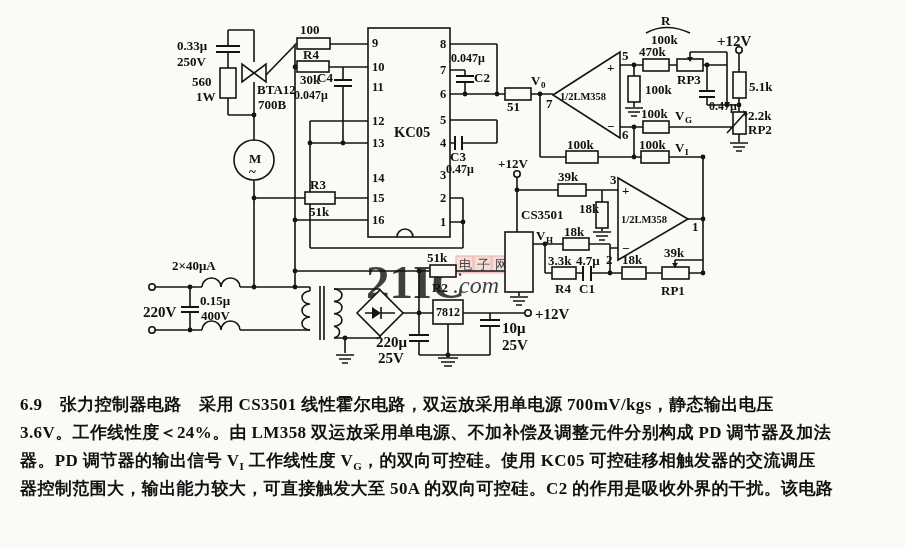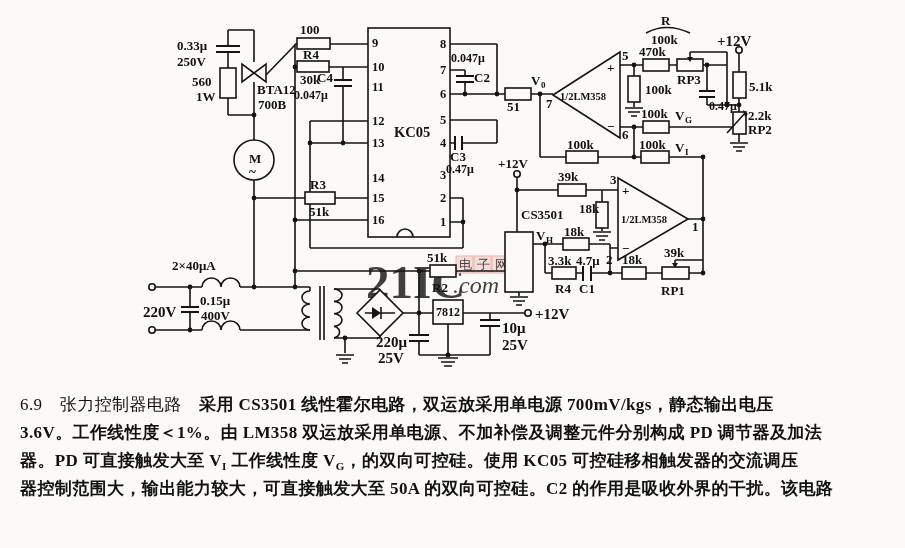--- a/index.html
+++ b/index.html
@@ -11,21 +11,21 @@
     overflow:hidden;
   }
   #schematic{position:absolute;left:0;top:0;}
   #caption{
     position:absolute;left:20px;top:391px;width:872px;
     font-size:17px;line-height:28px;font-weight:bold;
     letter-spacing:0.4px;
   }
   #caption .line{white-space:nowrap;}
   #caption sub{font-size:11px;line-height:0;}
-  .bold{font-weight:normal;}
+  .bold{font-weight:bold;}
   
   svg text{font-family:"Liberation Serif", serif;fill:#111;}
   .lbl{font-size:12px;font-weight:bold;}
   .lbl13{font-size:13px;font-weight:bold;}
   .lbl15{font-size:15px;font-weight:bold;}
   .sub{font-size:9px;font-weight:bold;}
   .pin{font-size:12.5px;font-weight:bold;}
   .icname{font-size:14.5px;font-weight:bold;}
   .opname{font-size:10.5px;font-weight:bold;}
   .wire{stroke:#141414;stroke-width:1.6;fill:none;}
@@ -382,16 +382,16 @@
     <text class="pin" x="440" y="124">5</text>
     <text class="pin" x="440" y="147">4</text>
     <text class="pin" x="440" y="179">3</text>
     <text class="pin" x="440" y="202">2</text>
     <text class="pin" x="440" y="226">1</text>
   </g>
 </svg>
 
 <div id="caption">
   <div class="line"><span class="bold">6.9　张力控制器电路</span><span>　采用 CS3501 线性霍尔电路，双运放采用单电源 700mV/kgs，静态输出电压</span></div>
-  <div class="line"><span>3.6V。工作线性度＜1%。由 LM358 双运放采用单电源、不加补偿及调整元件分别构成 PD 调节器及加法</span></div>
-  <div class="line"><span>器。PD 可直接触发大至 V</span><sub>I</sub><span> 工作线性度 V</span><sub>G</sub><span>，的双向可控硅。使用 KC05 可控硅移相触发器的交流调压</span></div>
+  <div class="line"><span>3.6V。工作线性度＜24%。由 LM358 双运放采用单电源、不加补偿及调整元件分别构成 PD 调节器及加法</span></div>
+  <div class="line"><span>器。PD 调节器的输出信号 V</span><sub>I</sub><span> 工作线性度 V</span><sub>G</sub><span>，的双向可控硅。使用 KC05 可控硅移相触发器的交流调压</span></div>
   <div class="line"><span>器控制范围大，输出能力较大，可直接触发大至 50A 的双向可控硅。C2 的作用是吸收外界的干扰。该电路</span></div>
 </div>
 
 </body></html>

